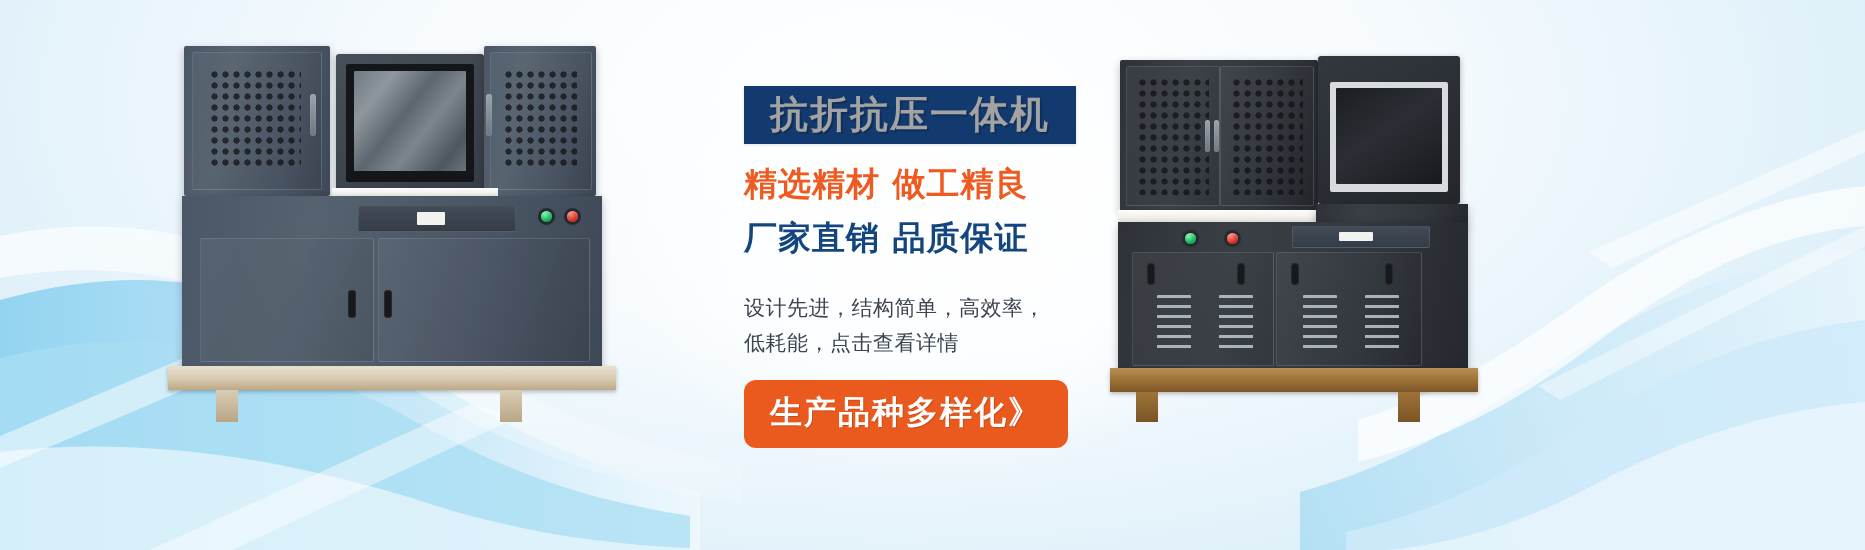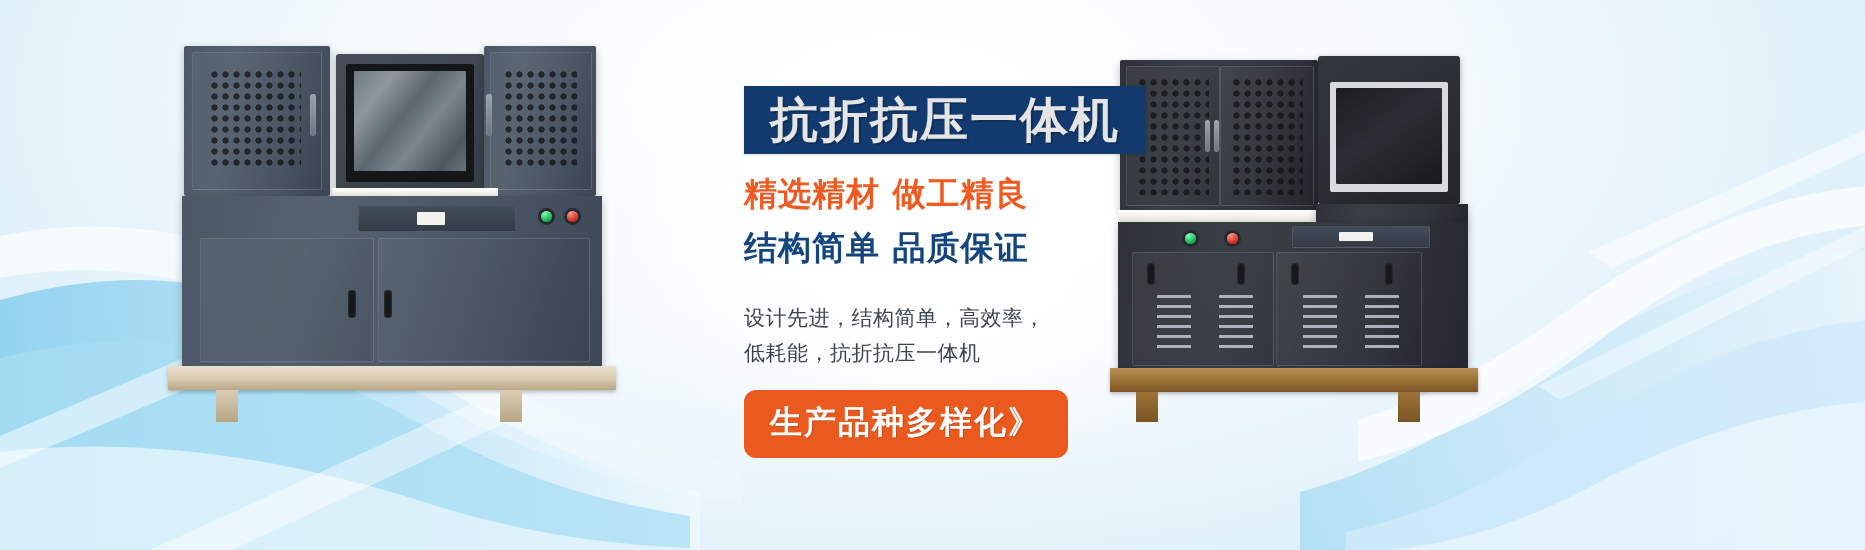--- a/index.html
+++ b/index.html
@@ -27,21 +27,21 @@
 
   
   .copy{position:absolute;left:744px;top:86px;width:540px;}
 
   .title-band{
     display:inline-block;background:#123a6e;
     padding:9px 26px 11px 26px;
     box-shadow:0 1px 3px rgba(0,0,0,.12);
   }
   .title-band .title-text{
-    color:#e5e5e5;font-size:48px;line-height:1;font-weight:bold;
+    color:#a3a3a3;font-size:38px;line-height:1;font-weight:bold;
     letter-spacing:2px;
     text-shadow:2px 2px 0 rgba(0,0,0,.18);
     white-space:nowrap;
     font-family:"DejaVu Sans","Liberation Sans",sans-serif;
   }
 
   .sub-orange{
     margin-top:18px;color:#ef5a20;font-size:33px;font-weight:bold;
     letter-spacing:1px;white-space:nowrap;
     font-family:"DejaVu Sans","Liberation Sans",sans-serif;
@@ -238,21 +238,21 @@
     <div class="pallet-leg dark" style="left:288px;top:352px;width:22px;height:30px;"></div>
   </div>
 
   <div class="copy">
 
     <div class="title-band">
       <div class="title-text">抗折抗压一体机</div>
     </div>
 
     <div class="sub-orange">精选精材 做工精良</div>
-    <div class="sub-blue">结构简单  品质保证</div>
+    <div class="sub-blue">厂家直销  品质保证</div>
 
     <div class="desc">设计先进，结构简单，高效率，</div>
-    <div class="desc" style="margin-top:0;">低耗能，抗折抗压一体机</div>
+    <div class="desc" style="margin-top:0;">低耗能，点击查看详情</div>
 
     <div class="cta">生产品种多样化》</div>
   </div>
 
 </div>
 
 </body></html>

